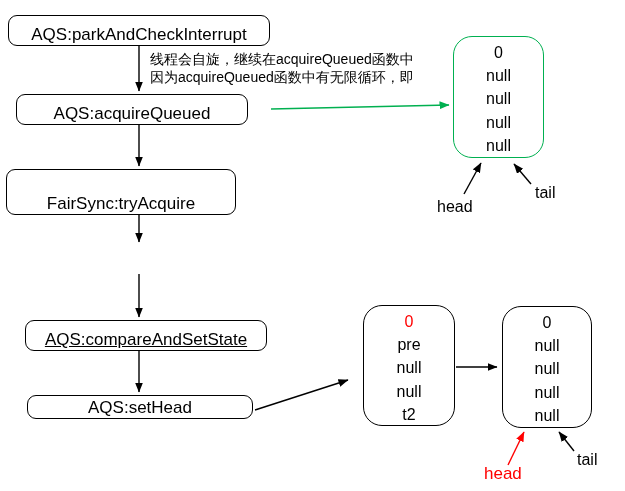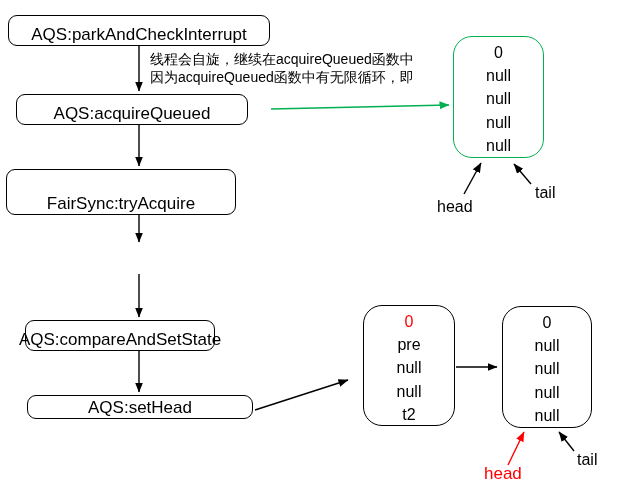--- a/index.html
+++ b/index.html
@@ -34,21 +34,21 @@
     display: flex;
     align-items: flex-end;
     justify-content: center;
     font-size: 17px;
     white-space: nowrap;
   }
   #fb-park    { left: 8px;  top: 15px;  width: 262px; height: 31px; }
   #fb-acquire { left: 8px;  top: 94px;  width: 232px; height: 31px; margin-left: 8px; }
   #fb-try     { left: 6px; top: 169px; width: 230px; height: 46px; }
   #fb-haspred { left: 23px; top: 245px; width: 264px; height: 29px; }
-  #fb-cas     { left: 25px; top: 320px; width: 190px; height: 31px; }
+  #fb-cas     { left: 25px; top: 320px; width: 242px; height: 31px; text-decoration: underline; }
   #fb-sethead { left: 27px; top: 395px; width: 226px; height: 24px; }
 
   
   .nodebox {
     position: absolute;
     box-sizing: border-box;
     background: #ffffff;
     border: 1.6px solid #000000;
     border-radius: 19px;
     display: flex;

